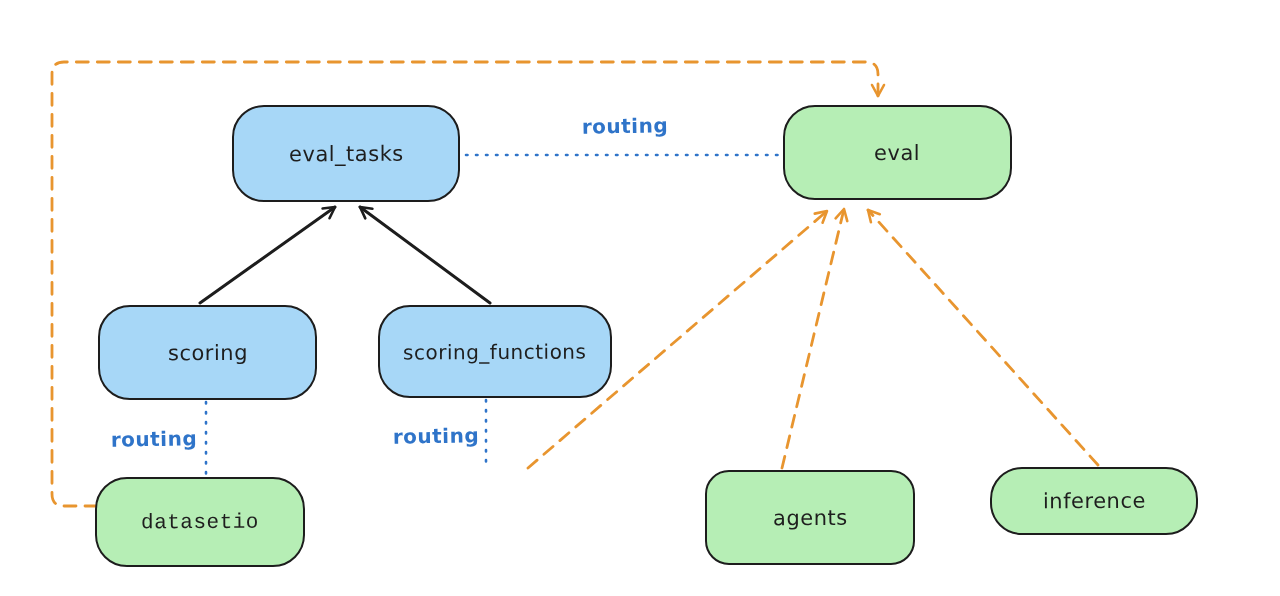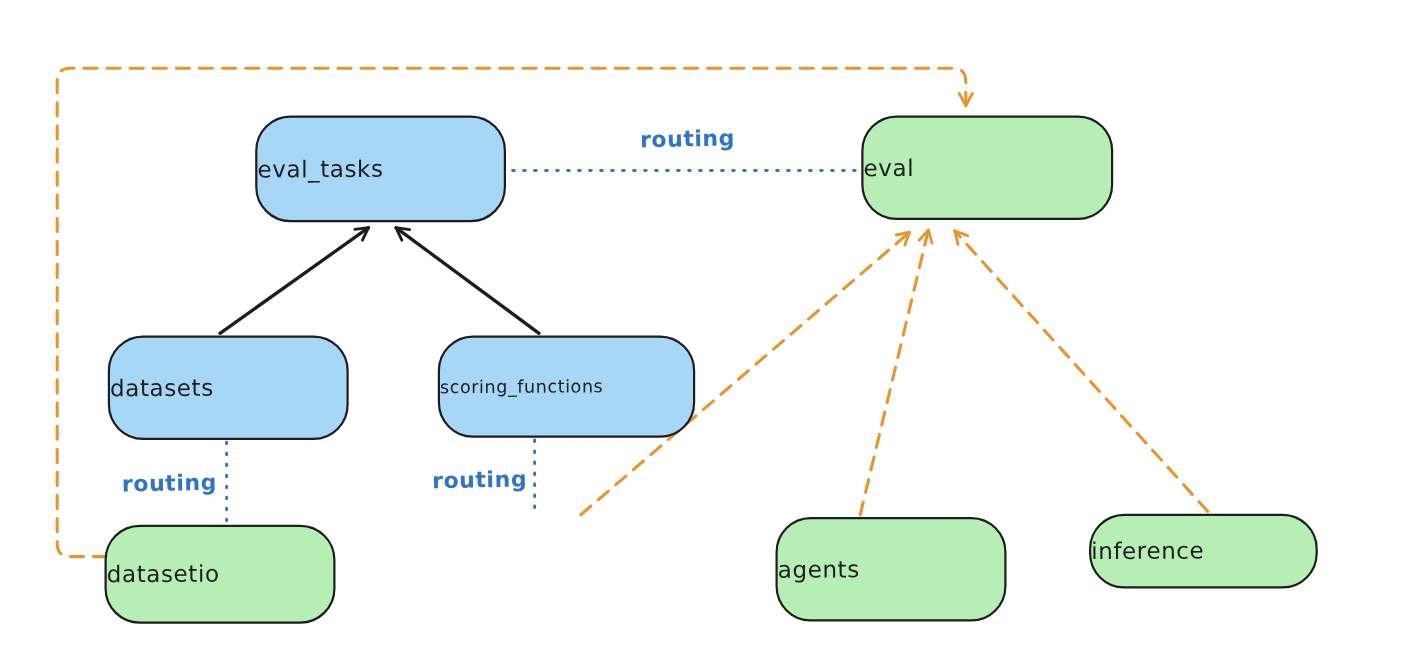--- a/index.html
+++ b/index.html
@@ -22,21 +22,21 @@
     height: 596px;
     pointer-events: none;
   }
   .node {
     position: absolute;
     box-sizing: border-box;
     border: 2.5px solid #1d1d1d;
     border-radius: 32px;
     display: flex;
     align-items: center;
-    justify-content: flex-start;
+    justify-content: center;
     color: #1e1e1e;
     font-size: 21px;
     letter-spacing: 0.5px;
   }
   .node.blue  { background: #a7d7f7; }
   .node.green { background: #b6eeb5; }
   .node span { transform: rotate(-0.3deg); }
   .edge-label {
     position: absolute;
     color: #2f74c9;
@@ -77,33 +77,33 @@
 
   <div class="node blue" style="left:232px; top:105px; width:228px; height:97px;">
     <span>eval_tasks</span>
   </div>
 
   <div class="node green" style="left:783px; top:105px; width:229px; height:95px;">
     <span>eval</span>
   </div>
 
   <div class="node blue" style="left:98px; top:305px; width:219px; height:95px;">
-    <span>datasets</span>
+    <span>scoring</span>
   </div>
 
-  <div class="node blue" style="left:378px; top:305px; width:234px; height:93px; font-size:16px;margin-left:20px;">
+  <div class="node blue" style="left:378px; top:305px; width:234px; height:93px; font-size:20px;">
     <span>scoring_functions</span>
   </div>
 
-  <div class="node green" style="left:95px; top:477px; width:210px; height:90px;">
+  <div class="node green" style="left:95px; top:477px; width:210px; height:90px;font-family:Liberation Mono, monospace;">
     <span>datasetio</span>
   </div>
 
 
-  <div class="node green" style="left:705px; top:470px; width:210px; height:95px;">
+  <div class="node green" style="left:705px; top:470px; width:210px; height:95px;border-radius:24px;">
     <span>agents</span>
   </div>
 
   <div class="node green" style="left:990px; top:467px; width:208px; height:68px;">
     <span>inference</span>
   </div>
 
   <div class="edge-label" style="left:577px; top:114px; width:96px;">routing</div>
 
   <div class="edge-label" style="left:110px; top:427px; width:88px;">routing</div>

